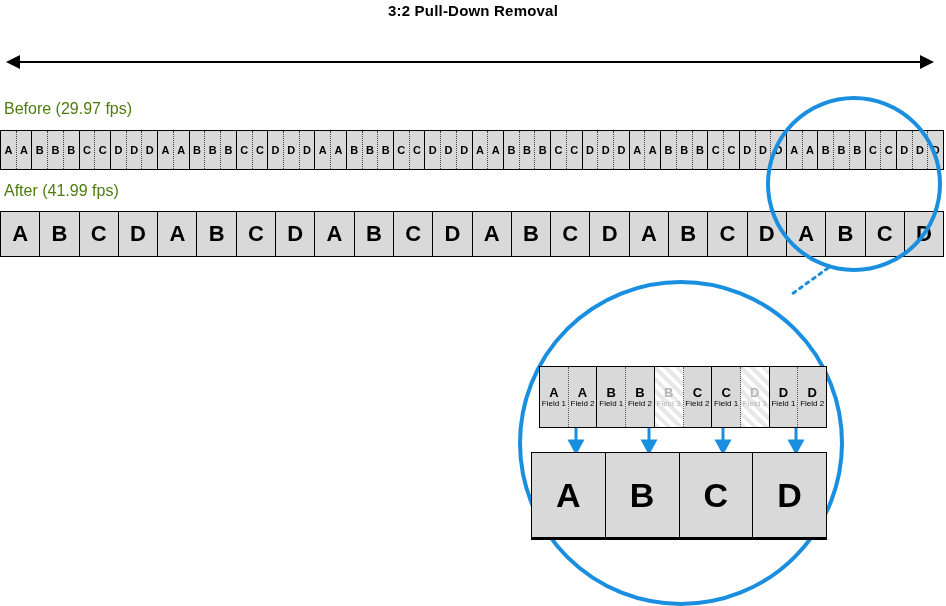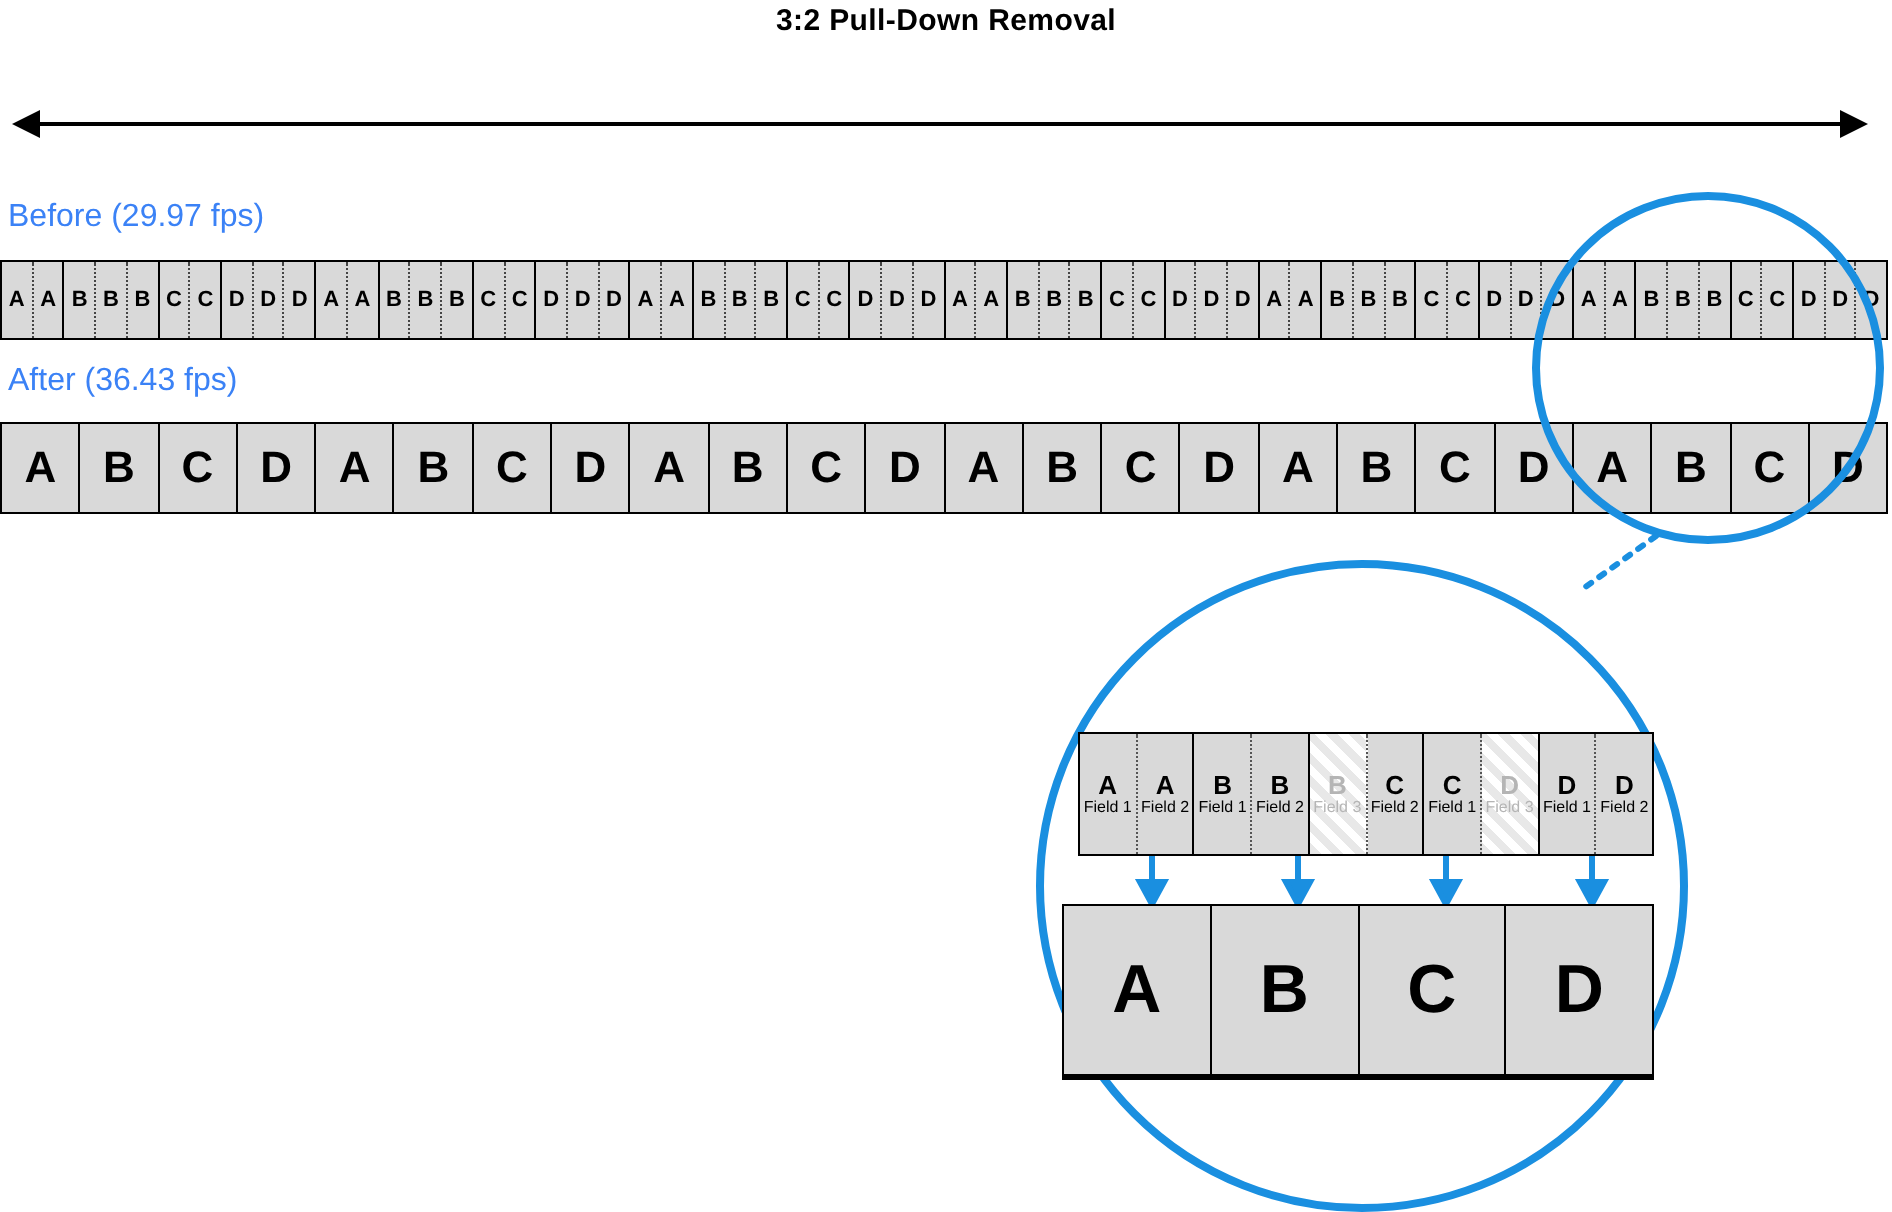--- a/index.html
+++ b/index.html
@@ -49,21 +49,21 @@
   }
   .span-label span {
     background: #ffffff;
     padding: 0 10px;
   }
 
   
   .caption {
     position: absolute;
     font-size: 16px;
-    color: #3b82f6;
+    color: #4d7c0f;
   }
   #caption-before { left: 4px; top: 100px; }
   #caption-after  { left: 4px; top: 182px; }
 
   
   #before-strip {
     position: absolute;
     left: 0;
     top: 130px;
     width: 944px;
@@ -286,21 +286,21 @@
       <div class="field dotted">B</div>
       <div class="field dotted">B</div>
       <div class="field">B</div>
       <div class="field dotted">C</div>
       <div class="field">C</div>
       <div class="field dotted">D</div>
       <div class="field dotted">D</div>
       <div class="field">D</div>
     </div>
 
-  <div class="caption" id="caption-after">After (36.43 fps)</div>
+  <div class="caption" id="caption-after">After (41.99 fps)</div>
 
   <div id="after-strip">
       <div class="frame">A</div>
       <div class="frame">B</div>
       <div class="frame">C</div>
       <div class="frame">D</div>
       <div class="frame">A</div>
       <div class="frame">B</div>
       <div class="frame">C</div>
       <div class="frame">D</div>

